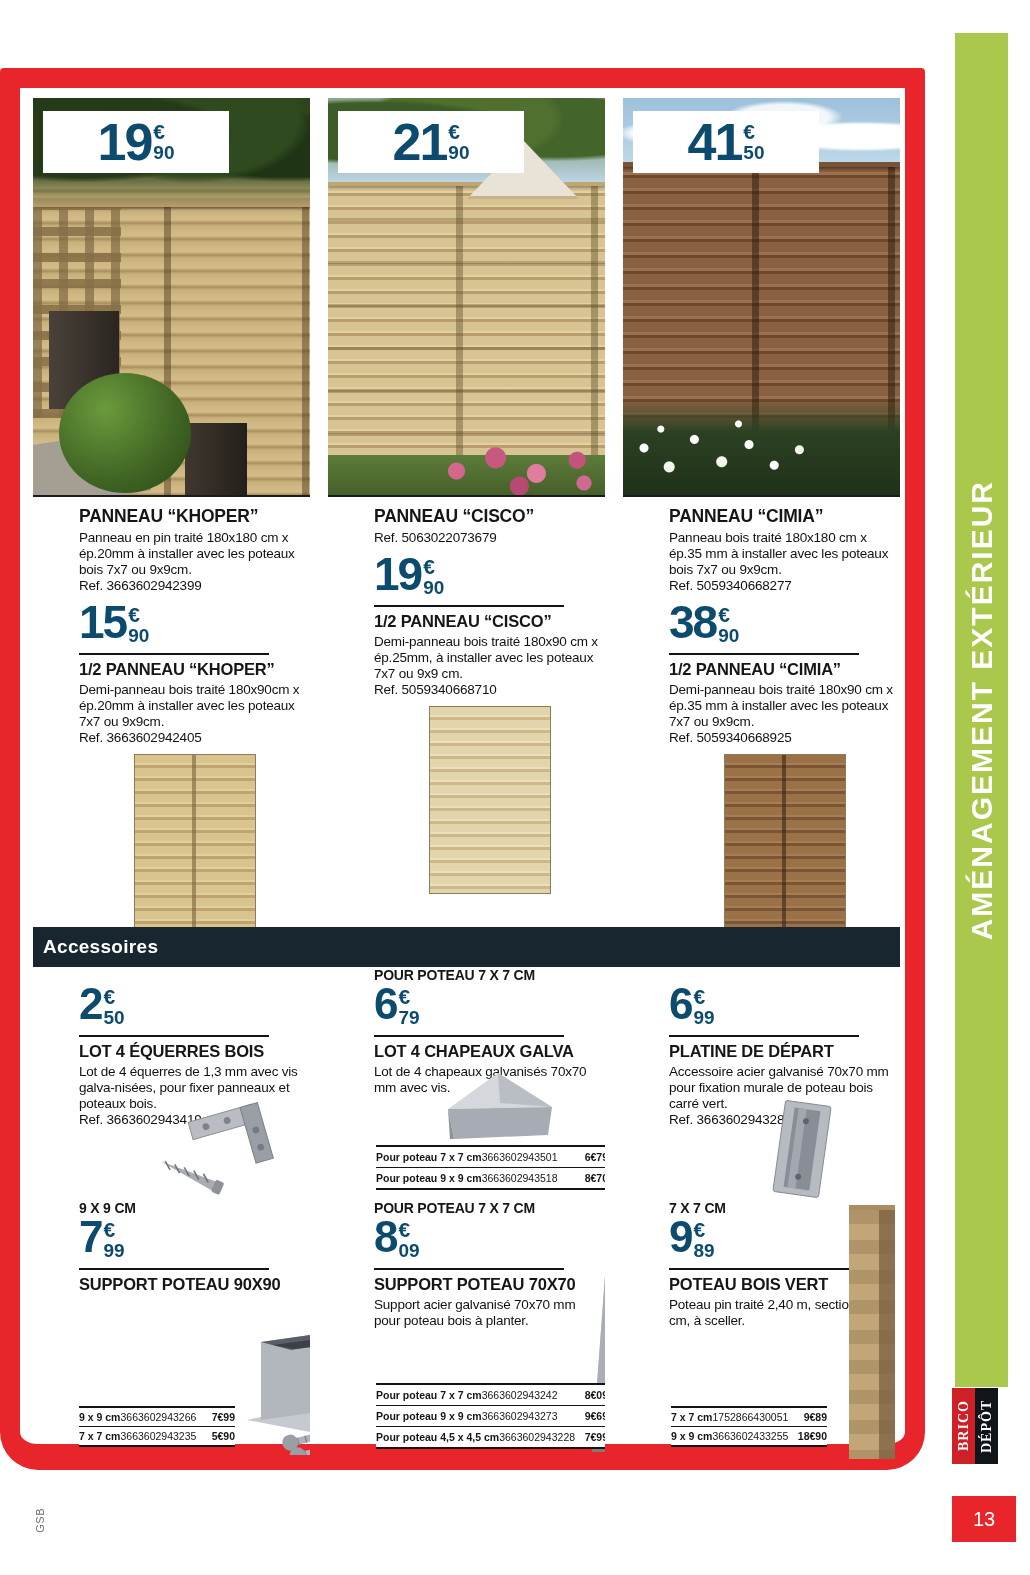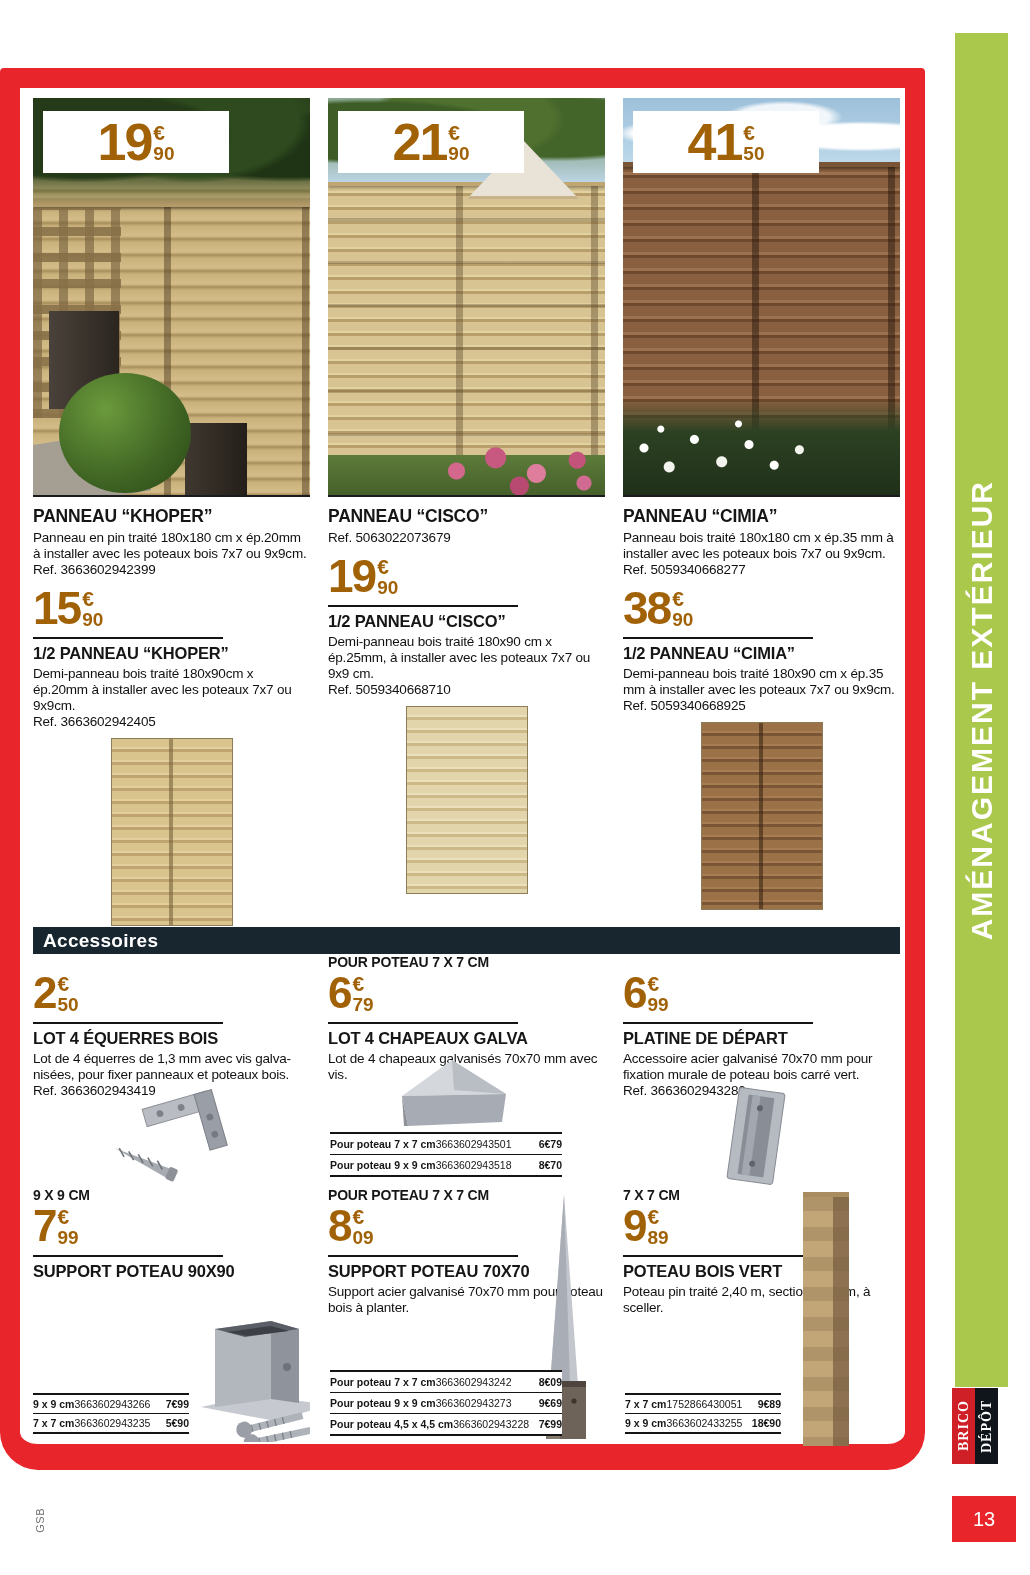--- a/index.html
+++ b/index.html
@@ -23,30 +23,30 @@
   .logo-half{flex:1;display:flex;align-items:center;justify-content:center;color:#fff;
     font-family:"Liberation Serif", serif;font-weight:700;font-size:14px;letter-spacing:1px;}
   .logo-brico{background:#cf2027;}
   .logo-depot{background:#10151c;}
   .pagenum{position:absolute;left:952px;top:1496px;width:64px;height:46px;background:#e8252a;
     color:#fff;font-size:20px;display:flex;align-items:center;justify-content:center;}
   .gsb{position:absolute;left:34px;top:1508px;color:#6f6f6f;font-size:11px;letter-spacing:.5px;}
   
   .content{position:absolute;left:33px;top:98px;width:867px;}
   .row{display:grid;grid-template-columns:277px 277px 277px;column-gap:18px;}
-  .cell{position:relative;overflow:hidden;}
+  .cell{position:relative;overflow:hidden;margin-left:46px;}
   .info-cell{height:430px;}
   .acc-cell{height:233px;}
   .sup-cell{height:259px;}
   
   .photo{position:relative;height:397px;overflow:hidden;border-bottom:2px solid #1a1b1e;}
   .tag{position:absolute;left:10px;top:13px;width:186px;height:62px;background:#fff;
     display:flex;align-items:center;justify-content:center;z-index:5;}
   
-  .price{display:inline-flex;font-weight:800;color:#a16207;align-items:center;}
+  .price{display:inline-flex;font-weight:800;color:#0c4a6e;align-items:flex-start;}
   .pe{font-size:52px;line-height:.82;letter-spacing:-2px;}
   .ps{display:flex;flex-direction:column;align-items:flex-start;margin-left:2px;}
   .sign{font-size:21px;line-height:1;font-weight:800;}
   .pc{font-size:19px;line-height:1;margin-top:1px;font-weight:800;}
   .price.m .pe{font-size:46px;}
   .price.m{margin-top:10px;}
   .price.a .pe{font-size:44px;}
   
   .ph1{background:
     repeating-linear-gradient(180deg,#c9b17c 0px,#d5bd89 10px,#a88e5b 13px,#c9b17c 16px);}
@@ -131,21 +131,21 @@
   .hp-khoper{background:
     linear-gradient(90deg,transparent 0 57px,rgba(110,90,50,.55) 57px 61px,transparent 61px),
     repeating-linear-gradient(180deg,#d9c48e 0 8px,#e2cf9d 8px 10px,#bfa470 10px 13px);}
   .hp-cisco{background:
     repeating-linear-gradient(180deg,#e3d5ab 0 8px,#ece0bc 8px 10px,#cdb987 10px 13px),
     linear-gradient(180deg,#d6c795,#d6c795);}
   .hp-cimia{background:
     linear-gradient(90deg,transparent 0 57px,rgba(50,30,14,.55) 57px 61px,transparent 61px),
     repeating-linear-gradient(180deg,#9b7148 0 8px,#a87d54 8px 10px,#7a5536 10px 13px);}
   
-  .acc-bar{grid-column:1 / -1;height:27px;background:#17262f;color:#fff;display:flex;align-items:center;}
+  .acc-bar{grid-column:1 / -1;height:40px;background:#17262f;color:#fff;display:flex;align-items:center;}
   .acc-bar span{font-weight:800;font-size:19px;padding-left:10px;letter-spacing:.3px;}
   
   .ptable{position:absolute;border-top:2px solid #141414;border-bottom:2px solid #141414;background:#fff;z-index:4;}
   .trow{display:flex;align-items:center;border-bottom:1px solid #141414;}
   .trow:last-child{border-bottom:none;}
   .tl{font-weight:700;white-space:nowrap;}
   .tf{flex:1;text-align:left;font-weight:400;white-space:nowrap;}
   .tp{font-weight:700;text-align:right;white-space:nowrap;}
   .t-sm{width:156px;font-size:10.5px;}
   .t-sm .trow{height:18px;}

